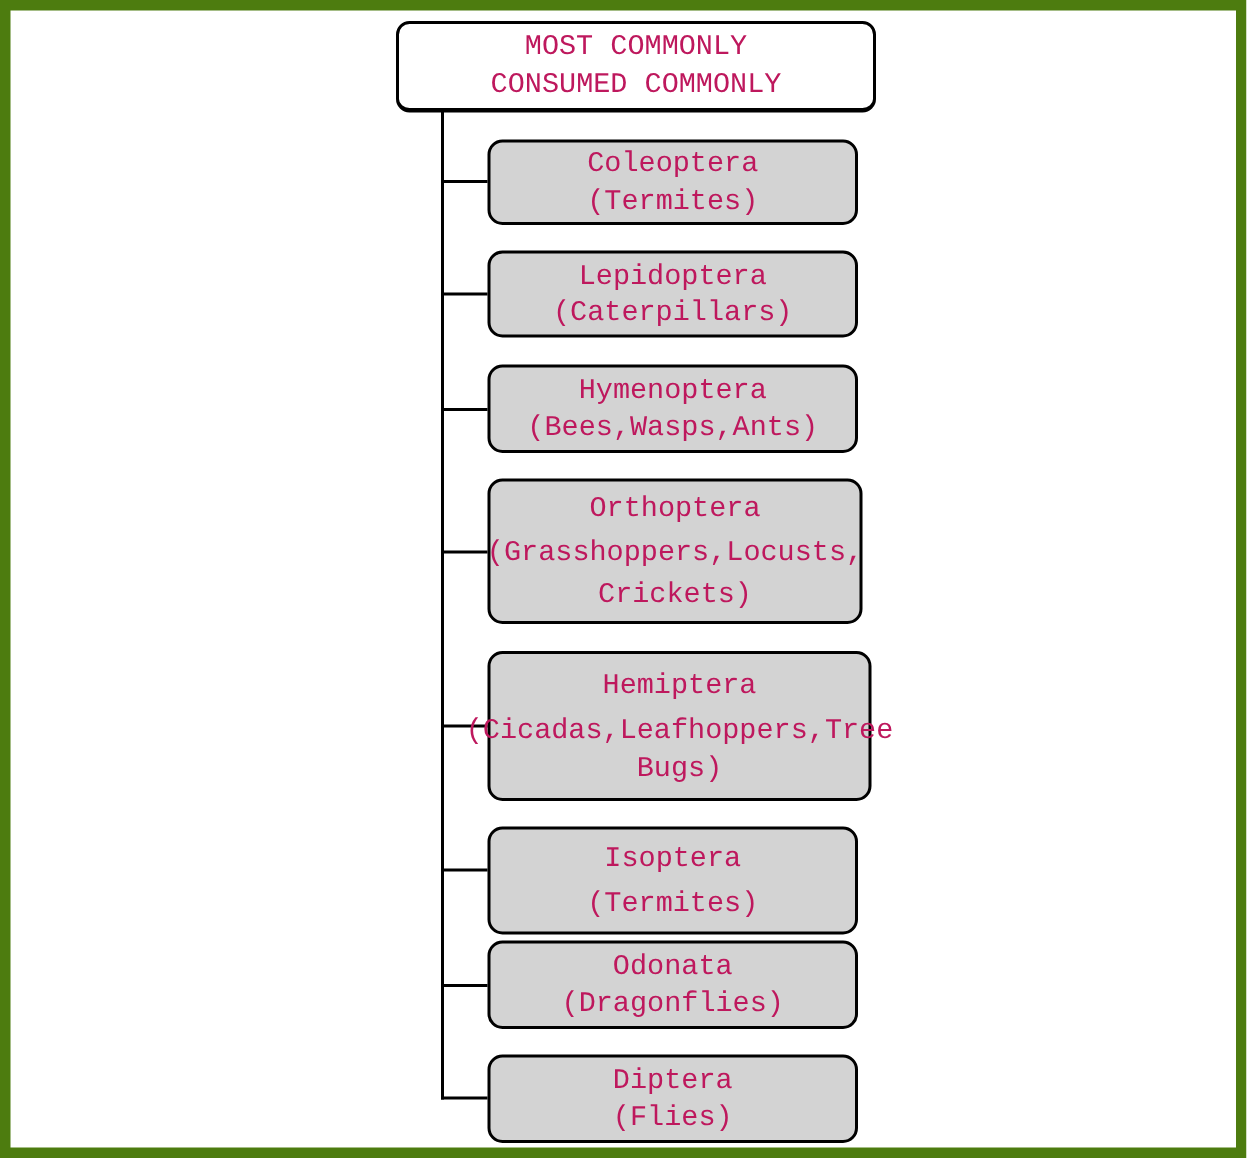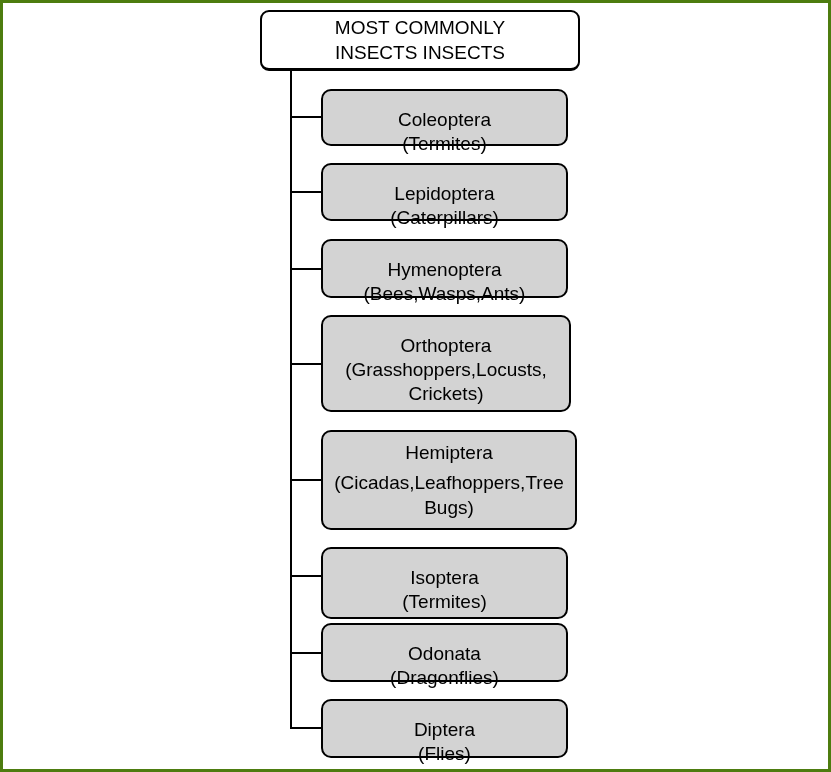--- a/index.html
+++ b/index.html
@@ -1,23 +1,23 @@
 <!DOCTYPE html>
 <html><head>
 <meta charset="utf-8">
 <style>
   html,body{margin:0;padding:0;background:#ffffff;}
   .canvas{
     position:relative;
     width:831px;height:772px;
     box-sizing:border-box;
-    border:3px solid #4d7c0f;
+    border:7px solid #4d7c0f;
     background:#ffffff;
-    font-family:Liberation Sans, sans-serif;
-    color:#000000;
+    font-family:Liberation Mono, monospace;
+    color:#be185d;
     overflow:hidden;
   }
   
   .root-box{
     position:absolute;left:257px;top:7px;width:320px;height:61px;
     box-sizing:border-box;
     background:#ffffff;
     border:2px solid #000000;
     border-bottom-width:3px;
     border-radius:9px;
@@ -36,41 +36,41 @@
   .s5{top:476px}.s6{top:572px}.s7{top:649px}.s8{top:724px}
   
   .node{
     position:absolute;left:318px;width:247px;
     box-sizing:border-box;
     background:#d3d3d3;
     border:2px solid #000000;
     border-radius:10px;
     display:flex;flex-direction:column;justify-content:space-evenly;align-items:center;
     font-size:19px;line-height:24px;text-align:center;
-    padding:17px 4px;
+    padding:2px 4px;
   }
   .b1{top:86px;height:57px}
   .b2{top:160px;height:58px}
   .b3{top:236px;height:59px}
   .b4{top:312px;height:97px;width:250px}
   .b5{top:427px;height:100px;width:256px;padding:2px 1px}
   .b6{top:544px;height:72px}
   .b7{top:620px;height:59px}
   .b8{top:696px;height:59px}
   .nm,.sb{display:block;white-space:nowrap;}
   .sb2{display:block;white-space:nowrap;margin-top:-6px;}
 </style>
 </head>
 <body>
 
 <div class="canvas">
 
   <div class="root-box">
     <span>MOST COMMONLY</span>
-    <span>INSECTS INSECTS</span>
+    <span>CONSUMED COMMONLY</span>
   </div>
 
   <div class="trunk"></div>
   <div class="stub s1"></div>
   <div class="stub s2"></div>
   <div class="stub s3"></div>
   <div class="stub s4"></div>
   <div class="stub s5"></div>
   <div class="stub s6"></div>
   <div class="stub s7"></div>

